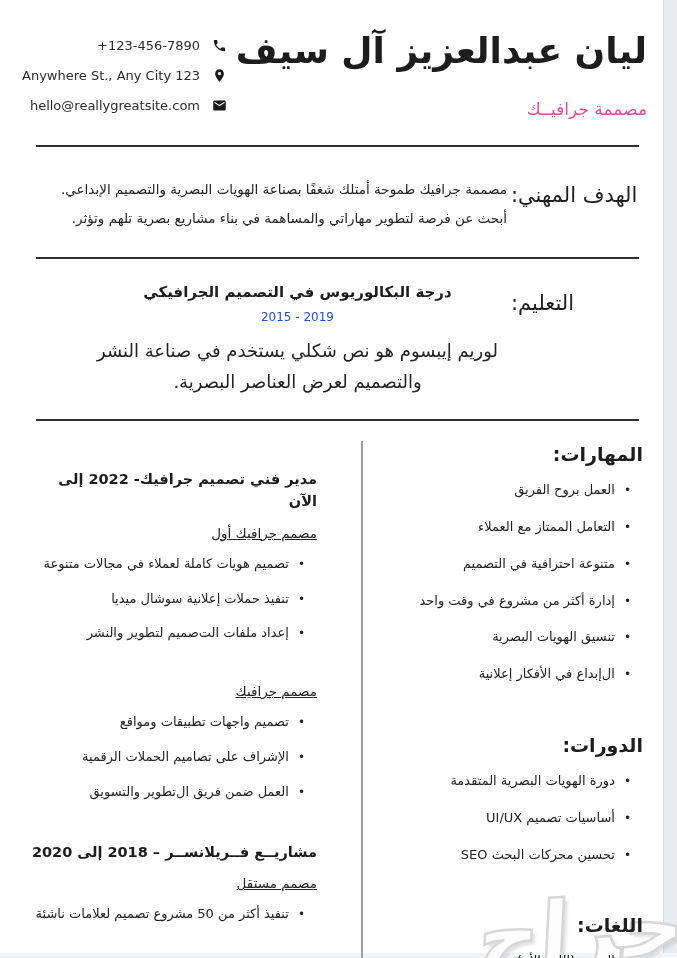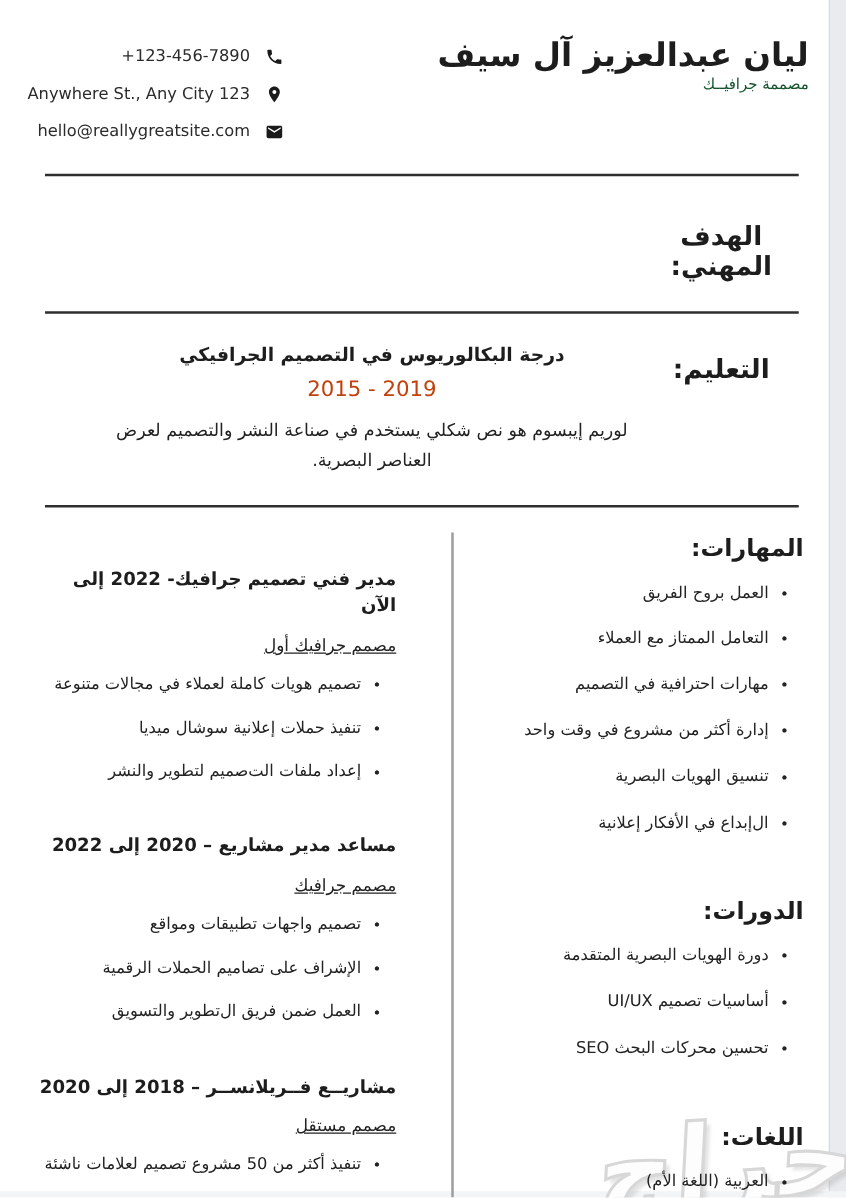--- a/index.html
+++ b/index.html
@@ -9,39 +9,39 @@
     font-family:"DejaVu Sans",sans-serif;color:#1d1d1d;
   }
   .edge-strip{position:absolute;top:0;right:0;width:13px;height:100%;
     background:#e9ebef;border-left:1px solid #d8dade;z-index:0;}
   .bottom-strip{position:absolute;bottom:0;left:0;width:100%;height:5px;background:#f3f4f6;z-index:0;}
   .content{position:relative;z-index:2;padding:0 30px 0 22px;}
 
   
   .header{display:flex;justify-content:space-between;padding-top:30px;}
   .name-block{text-align:right;}
-  .name{font-size:26px;font-weight:bold;letter-spacing:-0.5px;}
-  .job-title{font-size:12px;margin-top:0;color:#14532d;}
+  .name{font-size:36px;font-weight:bold;letter-spacing:-0.5px;}
+  .job-title{font-size:17px;margin-top:28px;color:#ec4899;}
   .contact-block{display:flex;flex-direction:column;gap:15px;margin-top:8px;}
   .contact-row{display:flex;align-items:center;gap:12px;font-size:13px;color:#2b2b2b;}
   .contact-row .icn{width:15px;height:15px;flex:0 0 auto;display:block;}
   .ltr{direction:ltr;unicode-bidi:isolate;}
 
   .rule{border:none;border-top:2px solid #2f2f2f;margin:0 8px 0 14px;}
   .rule-1{margin-top:26px;}
 
   
   .section{display:flex;padding:28px 4px 24px 6px;}
-  .section-label{width:132px;font-size:21px;font-weight:bold;text-align:center;padding-top:8px;}
+  .section-label{width:132px;font-size:21px;font-weight:normal;text-align:left;padding-top:8px;}
   .section-body{flex:1;padding-left:26px;padding-right:4px;}
   .objective-text{font-size:13.5px;line-height:2.15;text-align:right;color:#222;}
   .edu-body{text-align:center;padding-left:60px;}
   .degree{font-size:15px;font-weight:bold;}
-  .years{font-size:17px;margin-top:9px;color:#c2410c;}
-  .edu-desc{font-size:14px;margin-top:12px;line-height:1.7;color:#222;}
+  .years{font-size:12px;margin-top:9px;color:#1d4ed8;}
+  .edu-desc{font-size:18px;margin-top:12px;line-height:1.7;color:#222;}
   .section-edu{padding-top:24px;padding-bottom:22px;}
 
   
   .columns{display:flex;margin-top:20px;align-items:stretch;}
   .sidebar{width:268px;flex:0 0 auto;padding:2px 4px 0 12px;border-left:2px solid #9b9ea2;min-height:512px;}
   .main-col{flex:1;padding:2px 44px 0 6px;}
   .col-heading{font-size:19px;font-weight:bold;margin-bottom:4px;}
   .li{display:flex;gap:9px;margin-top:14px;font-size:13px;line-height:1.7;padding-right:12px;color:#222;}
   .li .dot{font-size:12px;line-height:1.9;}
   .group{margin-top:0;}
@@ -97,20 +97,23 @@
           </svg>
         <span class="ltr">hello@reallygreatsite.com</span>
       </div>
     </div>
   </div>
 
   <hr class="rule rule-1">
 
   <div class="section">
     <div class="section-label">الهدف المهني:</div>
+    <div class="section-body">
+      <div class="objective-text">مصممة جرافيك طموحة أمتلك شغفًا بصناعة الهويات البصرية والتصميم الإبداعي. أبحث عن فرصة لتطوير مهاراتي والمساهمة في بناء مشاريع بصرية تلهم وتؤثر.</div>
+    </div>
   </div>
 
   <hr class="rule">
 
   <div class="section section-edu">
     <div class="section-label">التعليم:</div>
     <div class="section-body edu-body">
       <div class="degree">درجة البكالوريوس في التصميم الجرافيكي</div>
       <div class="years ltr">2015 - 2019</div>
       <div class="edu-desc">لوريم إيبسوم هو نص شكلي يستخدم في صناعة النشر والتصميم لعرض العناصر البصرية.</div>
@@ -128,21 +131,21 @@
         <div class="li">
             <span class="dot">•</span>
             <span>العمل بروح الفريق</span>
           </div>
         <div class="li">
             <span class="dot">•</span>
             <span>التعامل الممتاز مع العملاء</span>
           </div>
         <div class="li">
             <span class="dot">•</span>
-            <span>مهارات احترافية في التصميم</span>
+            <span>متنوعة احترافية في التصميم</span>
           </div>
         <div class="li">
             <span class="dot">•</span>
             <span>إدارة أكثر من مشروع في وقت واحد</span>
           </div>
         <div class="li">
             <span class="dot">•</span>
             <span>تنسيق الهويات البصرية</span>
           </div>
         <div class="li">
@@ -191,21 +194,20 @@
             <span class="dot">•</span>
             <span>تنفيذ حملات إعلانية سوشال ميديا</span>
           </div>
         <div class="li">
             <span class="dot">•</span>
             <span>إعداد ملفات الت‌صميم لتطوير والنشر</span>
           </div>
       </div>
 
       <div class="job">
-        <div class="job-name">مساعد مدير مشاريع – 2020 إلى 2022</div>
         <div class="job-sub">مصمم جرافيك</div>
         <div class="li">
             <span class="dot">•</span>
             <span>تصميم واجهات تطبيقات ومواقع</span>
           </div>
         <div class="li">
             <span class="dot">•</span>
             <span>الإشراف على تصاميم الحملات الرقمية</span>
           </div>
         <div class="li">

